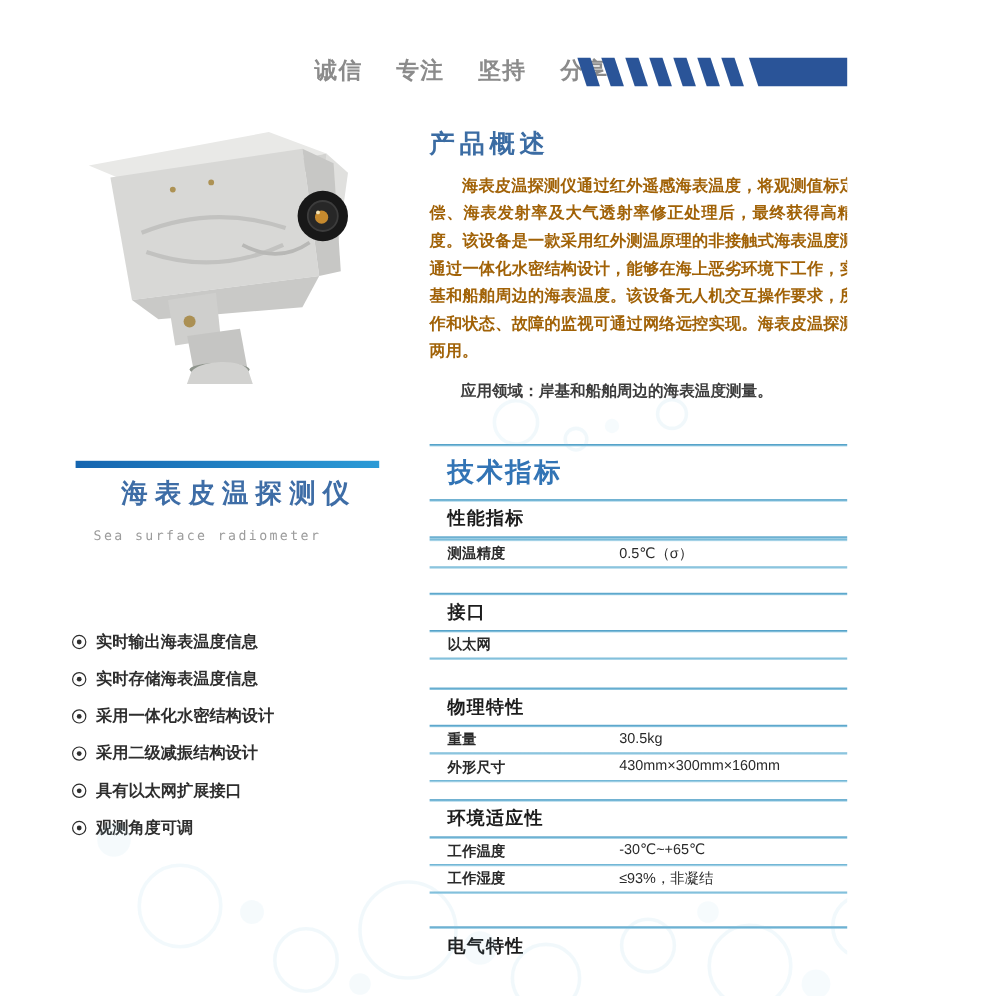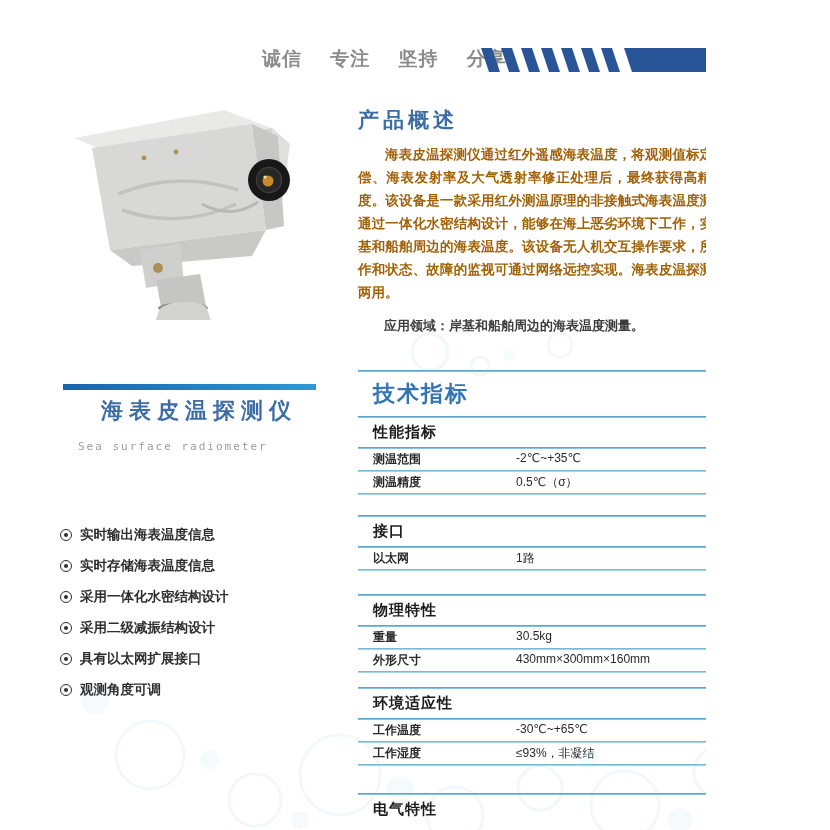--- a/index.html
+++ b/index.html
@@ -158,39 +158,34 @@
   </div>
 
   <div class="specs">
     <div class="hline"></div>
     <div class="specs-title">技术指标</div>
 
     <div class="spec-sec">
       <div class="hline"></div>
       <div class="spec-title">性能指标</div>
       <div class="hline"></div>
-      <div class="spec-row">
-        <span class="spec-label">测温范围</span>
-        <span class="spec-value">-2℃~+35℃</span>
-      </div>
       <div class="hline thin"></div>
       <div class="spec-row">
         <span class="spec-label">测温精度</span>
         <span class="spec-value">0.5℃（σ）</span>
       </div>
       <div class="hline thin"></div>
     </div>
 
     <div class="spec-sec g1">
       <div class="hline"></div>
       <div class="spec-title">接口</div>
       <div class="hline"></div>
       <div class="spec-row">
         <span class="spec-label">以太网</span>
-        <span class="spec-value">1路</span>
       </div>
       <div class="hline thin"></div>
     </div>
 
     <div class="spec-sec g2">
       <div class="hline"></div>
       <div class="spec-title">物理特性</div>
       <div class="hline"></div>
       <div class="spec-row">
         <span class="spec-label">重量</span>

